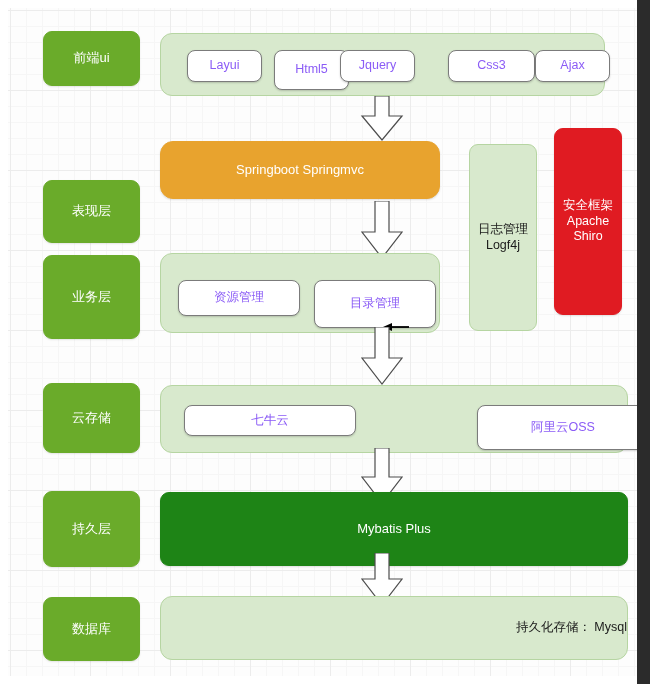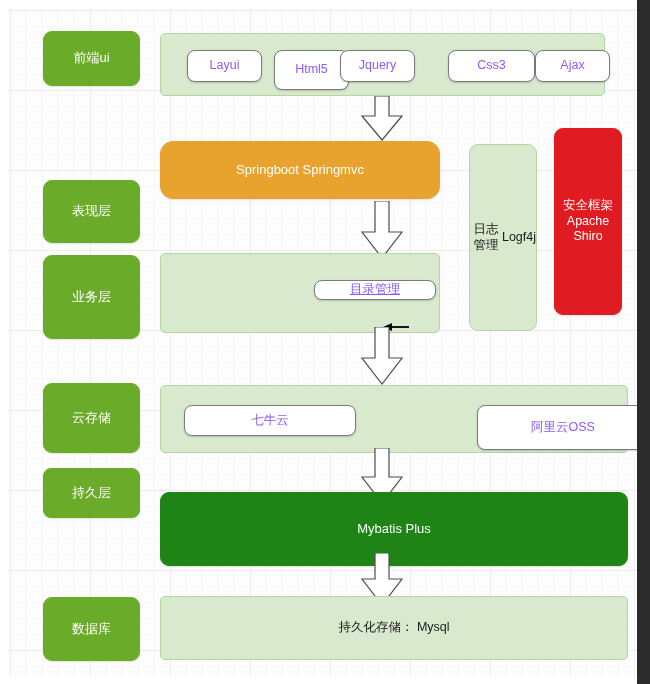--- a/index.html
+++ b/index.html
@@ -69,21 +69,22 @@
     border-radius: 9px;
     color: #ffffff;
     font-size: 13px;
     box-shadow: 0 1px 2px rgba(0,0,0,0.10);
   }
 
   
   .band-light {
     background: #d8e9cd;
     border: 1px solid #b6d5a2;
-    border-radius: 5px;
+    border-radius: 12px;
+    justify-content: flex-end;
   }
 
   
   .pill {
     background: #ffffff;
     border: 1.4px solid #7b7b7b;
     border-radius: 8px;
     color: #8b5cf6;
     font-size: 12.5px;
     box-shadow: 0 1px 2px rgba(0,0,0,0.18);
@@ -184,39 +185,42 @@
     <div class="node band-orange" style="left:152px; top:133px; width:280px; height:58px;">
       <span>Springboot Springmvc</span>
     </div>
 
     <div class="arrow" style="left:350px; top:193px;">
       <svg width="48" height="58" viewBox="0 0 48 58">
         <polygon points="17,0 31,0 31,31 44,31 24,57 4,31 17,31" fill="#ffffff" stroke="#4d4d4d" stroke-width="1.2"></polygon>
       </svg>
     </div>
 
-    <div class="node panel-log" style="left:461px; top:136px; width:68px; height:187px; flex-direction:row;">
+    <div class="node panel-log" style="left:461px; top:136px; width:68px; height:187px; flex-direction:column;">
       <span>日志管理</span>
       <span>Logf4j</span>
     </div>
 
     <div class="node panel-red" style="left:546px; top:120px; width:68px; height:187px; flex-direction:column;">
       <span>安全框架</span>
       <span>Apache</span>
       <span>Shiro</span>
     </div>
 
     <div class="node layer-chip" style="top:247px; height:84px;">
       <span>业务层</span>
     </div>
 
     <div class="node band-light" style="left:152px; top:245px; width:280px; height:80px;">
     </div>
 
-    <div class="node pill" style="left:306px; top:272px; width:122px; height:20px;text-decoration:underline;">
+    <div class="node pill" style="left:170px; top:272px; width:122px; height:36px;">
+      <span>资源管理</span>
+    </div>
+    <div class="node pill" style="left:306px; top:272px; width:122px; height:48px;">
       <span>目录管理</span>
     </div>
 
     <div class="pointer-annot" style="left:374px; top:312px;">
       <svg width="28" height="14" viewBox="0 0 28 14">
         <line x1="27" y1="7" x2="8" y2="7" stroke="#000000" stroke-width="1.8"></line>
         <polygon points="1,7 10,3 10,11" fill="#000000"></polygon>
       </svg>
     </div>
 
@@ -239,21 +243,21 @@
     <div class="node pill" style="left:421px; top:397px; width:172px; height:45px;margin-left:48px;">
       <span>阿里云OSS</span>
     </div>
 
     <div class="arrow" style="left:350px; top:440px;">
       <svg width="48" height="56" viewBox="0 0 48 56">
         <polygon points="17,0 31,0 31,29 44,29 24,55 4,29 17,29" fill="#ffffff" stroke="#4d4d4d" stroke-width="1.2"></polygon>
       </svg>
     </div>
 
-    <div class="node layer-chip" style="top:460px; height:50px;border-radius:8px;">
+    <div class="node layer-chip" style="top:483px; height:76px;">
       <span>持久层</span>
     </div>
 
     <div class="node band-darkgreen" style="left:152px; top:484px; width:468px; height:74px;">
       <span>Mybatis Plus</span>
     </div>
 
     <div class="arrow" style="left:350px; top:545px;">
       <svg width="48" height="53" viewBox="0 0 48 53">
         <polygon points="17,0 31,0 31,26 44,26 24,52 4,26 17,26" fill="#ffffff" stroke="#4d4d4d" stroke-width="1.2"></polygon>

